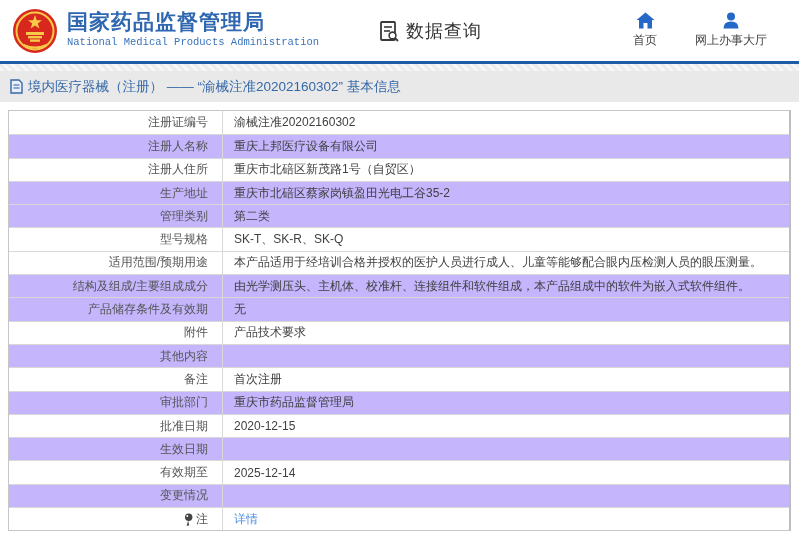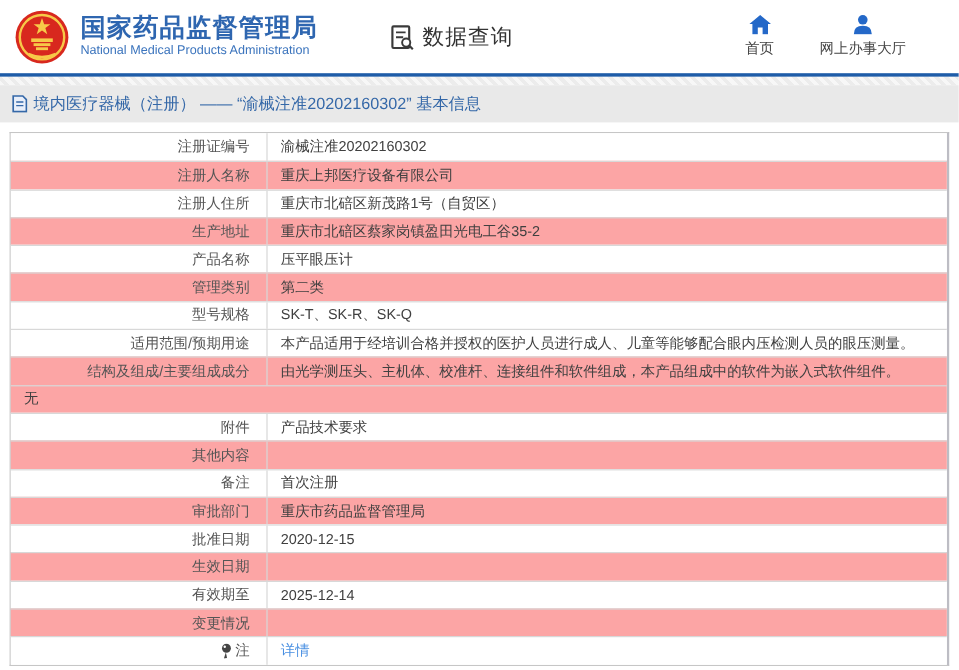--- a/index.html
+++ b/index.html
@@ -1,20 +1,20 @@
 <!DOCTYPE html>
 <html><head>
 <meta charset="utf-8">
 <style>
   * { margin: 0; padding: 0; box-sizing: border-box; }
   html, body { width: 799px; height: 558px; background: #fff; overflow: hidden;
     font-family: "Liberation Sans", "DejaVu Sans", sans-serif; }
 
   
-  .header { height: 61px; display: flex; align-items: center; padding: 0 34px 0 12px; background: #fff; }
+  .header { height: 61px; display: flex; align-items: center; padding: 0 22px 0 12px; background: #fff; font-family: Liberation Mono, monospace; }
   .emblem { width: 46px; height: 46px; flex: 0 0 auto; }
   .org-names { margin-left: 9px; line-height: 1.1; }
   .org-cn { font-size: 21px; font-weight: bold; color: #2e66b0; letter-spacing: 1px; }
   .org-en { font-size: 10.5px; color: #3b74bd; margin-top: 2px; }
   .dq { display: flex; margin-left: 58px; gap: 5px; }
   .dq-text { font-size: 18px; color: #333; letter-spacing: 1px; }
   .hdr-spacer { flex: 1; }
   .nav { display: flex; gap: 38px; margin-right: 10px; }
   .nav-item { display: flex; flex-direction: column; align-items: center; gap: 3px; cursor: pointer; }
   .nav-item .lbl { font-size: 12px; color: #444; white-space: nowrap; }
@@ -22,21 +22,21 @@
   
   .blue-line { height: 3px; background: #1e5ca8; }
   .hatch { height: 7px;
     background: repeating-linear-gradient(45deg, #f7f7f7 0 3px, #ececec 3px 6px); }
   .crumb-strip { height: 31px; background: #e9e9e9; display: flex; align-items: center; padding-left: 10px; gap: 5px; }
   .crumb-text { font-size: 13.5px; color: #3568a8; }
 
   
   .table-wrap { margin: 8px 8px 0 8px; border: 1px solid #c6c6c6; border-right: 2px solid #bdbdc4; background: #fff; }
   .row { display: flex; height: 23.3px; background: #fff; }
-  .row.alt { background: #fca5a5; }
+  .row.alt { background: #c4b5fd; }
   .row + .row { border-top: 1px solid #d8d8d8; }
   .cell-label { width: 214px; flex: 0 0 auto; display: flex; align-items: center; justify-content: flex-end;
     padding-right: 14px; border-right: 1px solid #d8d8d8; font-size: 12px; color: #555; gap: 3px; }
   .cell-value { flex: 1; display: flex; align-items: center; padding-left: 11px; font-size: 12px; color: #404040;
     white-space: nowrap; overflow: hidden; }
   .detail-link { color: #4a90e2; text-decoration: none; cursor: pointer; text-align: right; }
   .note-pin { display: inline-flex; align-items: center; }
 </style>
 </head>
 <body>
@@ -112,26 +112,20 @@
         <span>注册人住所</span>
       </div>
       <div class="cell-value">重庆市北碚区新茂路1号（自贸区）</div>
     </div>
     <div class="row alt">
       <div class="cell-label">
         <span>生产地址</span>
       </div>
       <div class="cell-value">重庆市北碚区蔡家岗镇盈田光电工谷35-2</div>
     </div>
-    <div class="row">
-      <div class="cell-label">
-        <span>产品名称</span>
-      </div>
-      <div class="cell-value">压平眼压计</div>
-    </div>
     <div class="row alt">
       <div class="cell-label">
         <span>管理类别</span>
       </div>
       <div class="cell-value">第二类</div>
     </div>
     <div class="row">
       <div class="cell-label">
         <span>型号规格</span>
       </div>
@@ -143,20 +137,23 @@
       </div>
       <div class="cell-value">本产品适用于经培训合格并授权的医护人员进行成人、儿童等能够配合眼内压检测人员的眼压测量。</div>
     </div>
     <div class="row alt">
       <div class="cell-label">
         <span>结构及组成/主要组成成分</span>
       </div>
       <div class="cell-value">由光学测压头、主机体、校准杆、连接组件和软件组成，本产品组成中的软件为嵌入式软件组件。</div>
     </div>
     <div class="row alt">
+      <div class="cell-label">
+        <span>产品储存条件及有效期</span>
+      </div>
       <div class="cell-value">无</div>
     </div>
     <div class="row">
       <div class="cell-label">
         <span>附件</span>
       </div>
       <div class="cell-value">产品技术要求</div>
     </div>
     <div class="row alt">
       <div class="cell-label">

